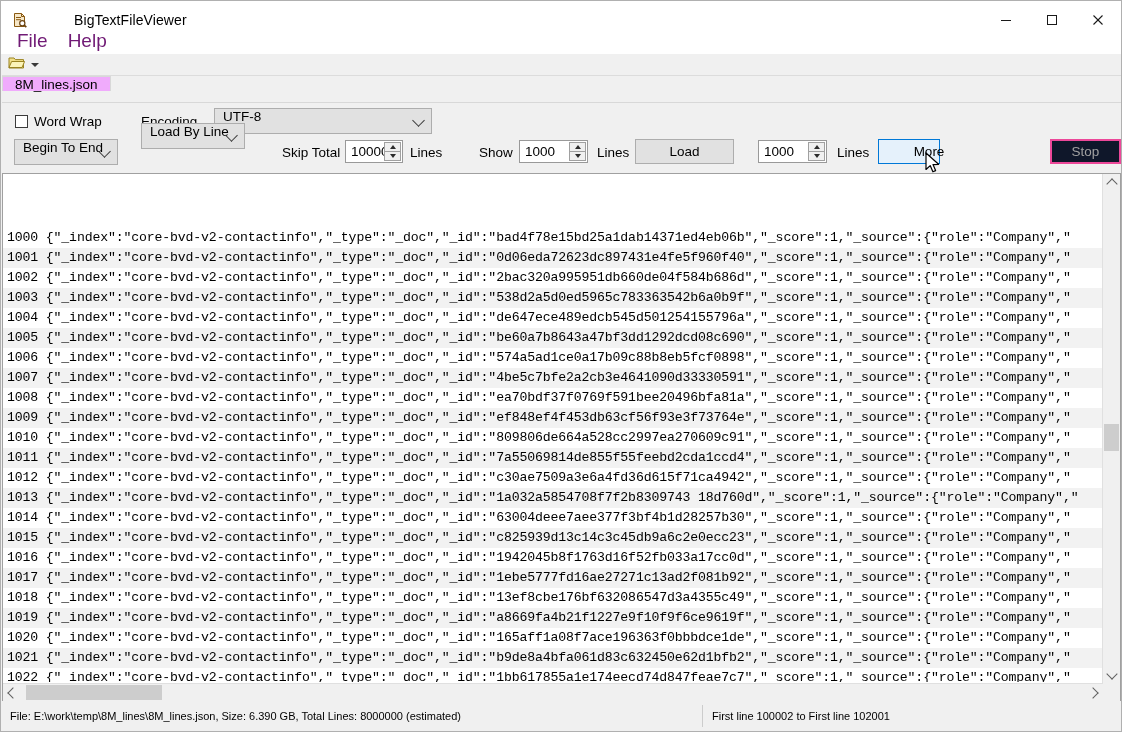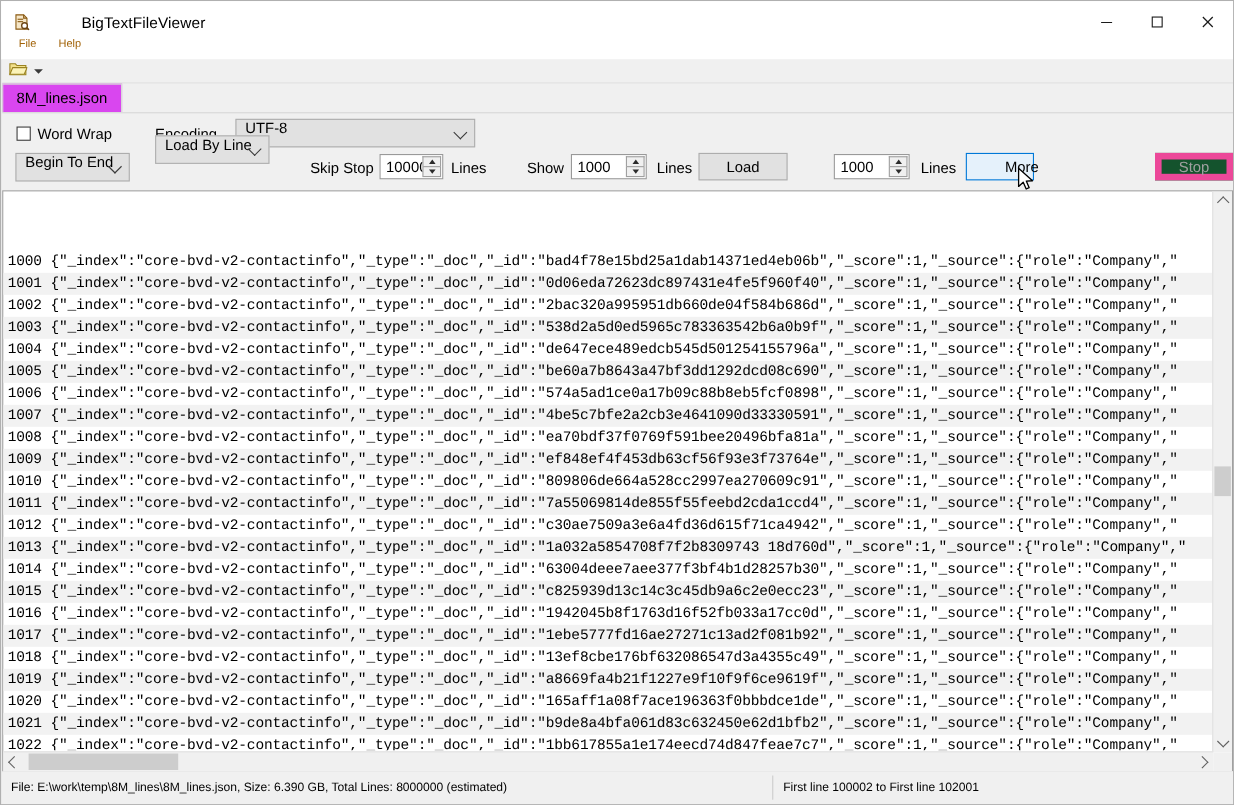--- a/index.html
+++ b/index.html
@@ -38,21 +38,21 @@
     display: flex; align-items: center; justify-content: center;
   }
   .winbtn svg { display: block; }
 
   
   .menubar {
     position: absolute; left: 0; top: 27px; height: 26px; width: 1120px;
     display: flex; align-items: center; background: #ffffff;
   }
   .menuitem {
-    font-size: 10px; color: #a16207; padding: 3px 9px; margin-left: 2px;
+    font-size: 19px; color: #701a75; padding: 3px 9px; margin-left: 2px;
     line-height: 16px;
   }
   .menuitem:first-child { margin-left: 7px; }
 
   
   .toolbar {
     position: absolute; left: 1px; top: 53px; width: 1119px; height: 21px;
     background: #f0f0f0;
     border-bottom: 1px solid #dcdcdc;
     display: flex; align-items: center;
@@ -63,24 +63,24 @@
     border-left: 4px solid transparent; border-right: 4px solid transparent;
     border-top: 4px solid #3a3a3a;
   }
 
   
   .tabstrip {
     position: absolute; left: 1px; top: 75px; width: 1119px; height: 26px;
     background: #f0f0f0;
   }
   .tab {
-    position: absolute; left: 0; top: 0; height: 26px;
+    position: absolute; left: 0; top: 0; height: 15px;
     padding: 0 12px;
     display: flex; align-items: center;
-    background: #d946ef;
+    background: #f0abfc;
     border: 1px solid #d8d8d8; border-bottom: none;
     font-size: 13.5px; color: #000;
     box-sizing: border-box;
   }
 
   
   .controls {
     position: absolute; left: 1px; top: 101px; width: 1119px; height: 71px;
     background: #f0f0f0;
     border-top: 1px solid #d8d8d8;
@@ -140,21 +140,21 @@
   .btn {
     box-sizing: border-box;
     background: #e1e1e1; border: 1px solid #adadad;
     display: flex; align-items: center; justify-content: center;
     font-size: 13.5px; color: #000;
   }
   .btn.hover {
     background: #e5f1fb; border: 1px solid #0078d7;
   }
   .btn.disabled {
-    background: #14532d; border: 6px solid #ec4899; color: #a0a0a0;
+    background: #0f172a; border: 2px solid #ec4899; color: #a0a0a0;
   }
 
   
   .viewer {
     position: absolute; left: 1px; top: 172px;
     width: 1119px; height: 529px;
     background: #ffffff;
     border: 1px solid #a0a0a0;
     box-sizing: border-box;
     overflow: hidden;
@@ -312,21 +312,21 @@
   <div class="combo" style="position:absolute; left:13px; top:138px; width:104px; height:26px;">
     <span>Begin To End</span>
     <span class="chev"></span>
   </div>
 
   <div class="combo" style="position:absolute; left:140px; top:122px; width:104px; height:26px;">
     <span>Load By Line</span>
     <span class="chev"></span>
   </div>
 
-  <div class="lbl" style="position:absolute; left:281px; top:144px;">Skip Stop</div>
+  <div class="lbl" style="position:absolute; left:281px; top:144px;">Skip Total</div>
   <div class="txtfield" style="position:absolute; left:344px; top:139px; width:58px; height:23px;">
     <span>100001</span>
     <span class="spin">
       <div class="up">
           <i class="arrow-up"></i>
         </div>
       <div class="dn">
           <i class="arrow-dn"></i>
         </div>
     </span>
@@ -340,21 +340,21 @@
       <div class="up">
           <i class="arrow-up"></i>
         </div>
       <div class="dn">
           <i class="arrow-dn"></i>
         </div>
     </span>
   </div>
   <div class="lbl" style="position:absolute; left:596px; top:144px;">Lines</div>
 
-  <div class="btn" style="position:absolute; left:634px; top:138px; width:81px; height:25px;">
+  <div class="btn" style="position:absolute; left:634px; top:138px; width:99px; height:25px;">
     <span>Load</span>
   </div>
 
   <div class="txtfield" style="position:absolute; left:757px; top:139px; width:69px; height:23px;">
     <span>1000</span>
     <span class="spin">
       <div class="up">
           <i class="arrow-up"></i>
         </div>
       <div class="dn">

